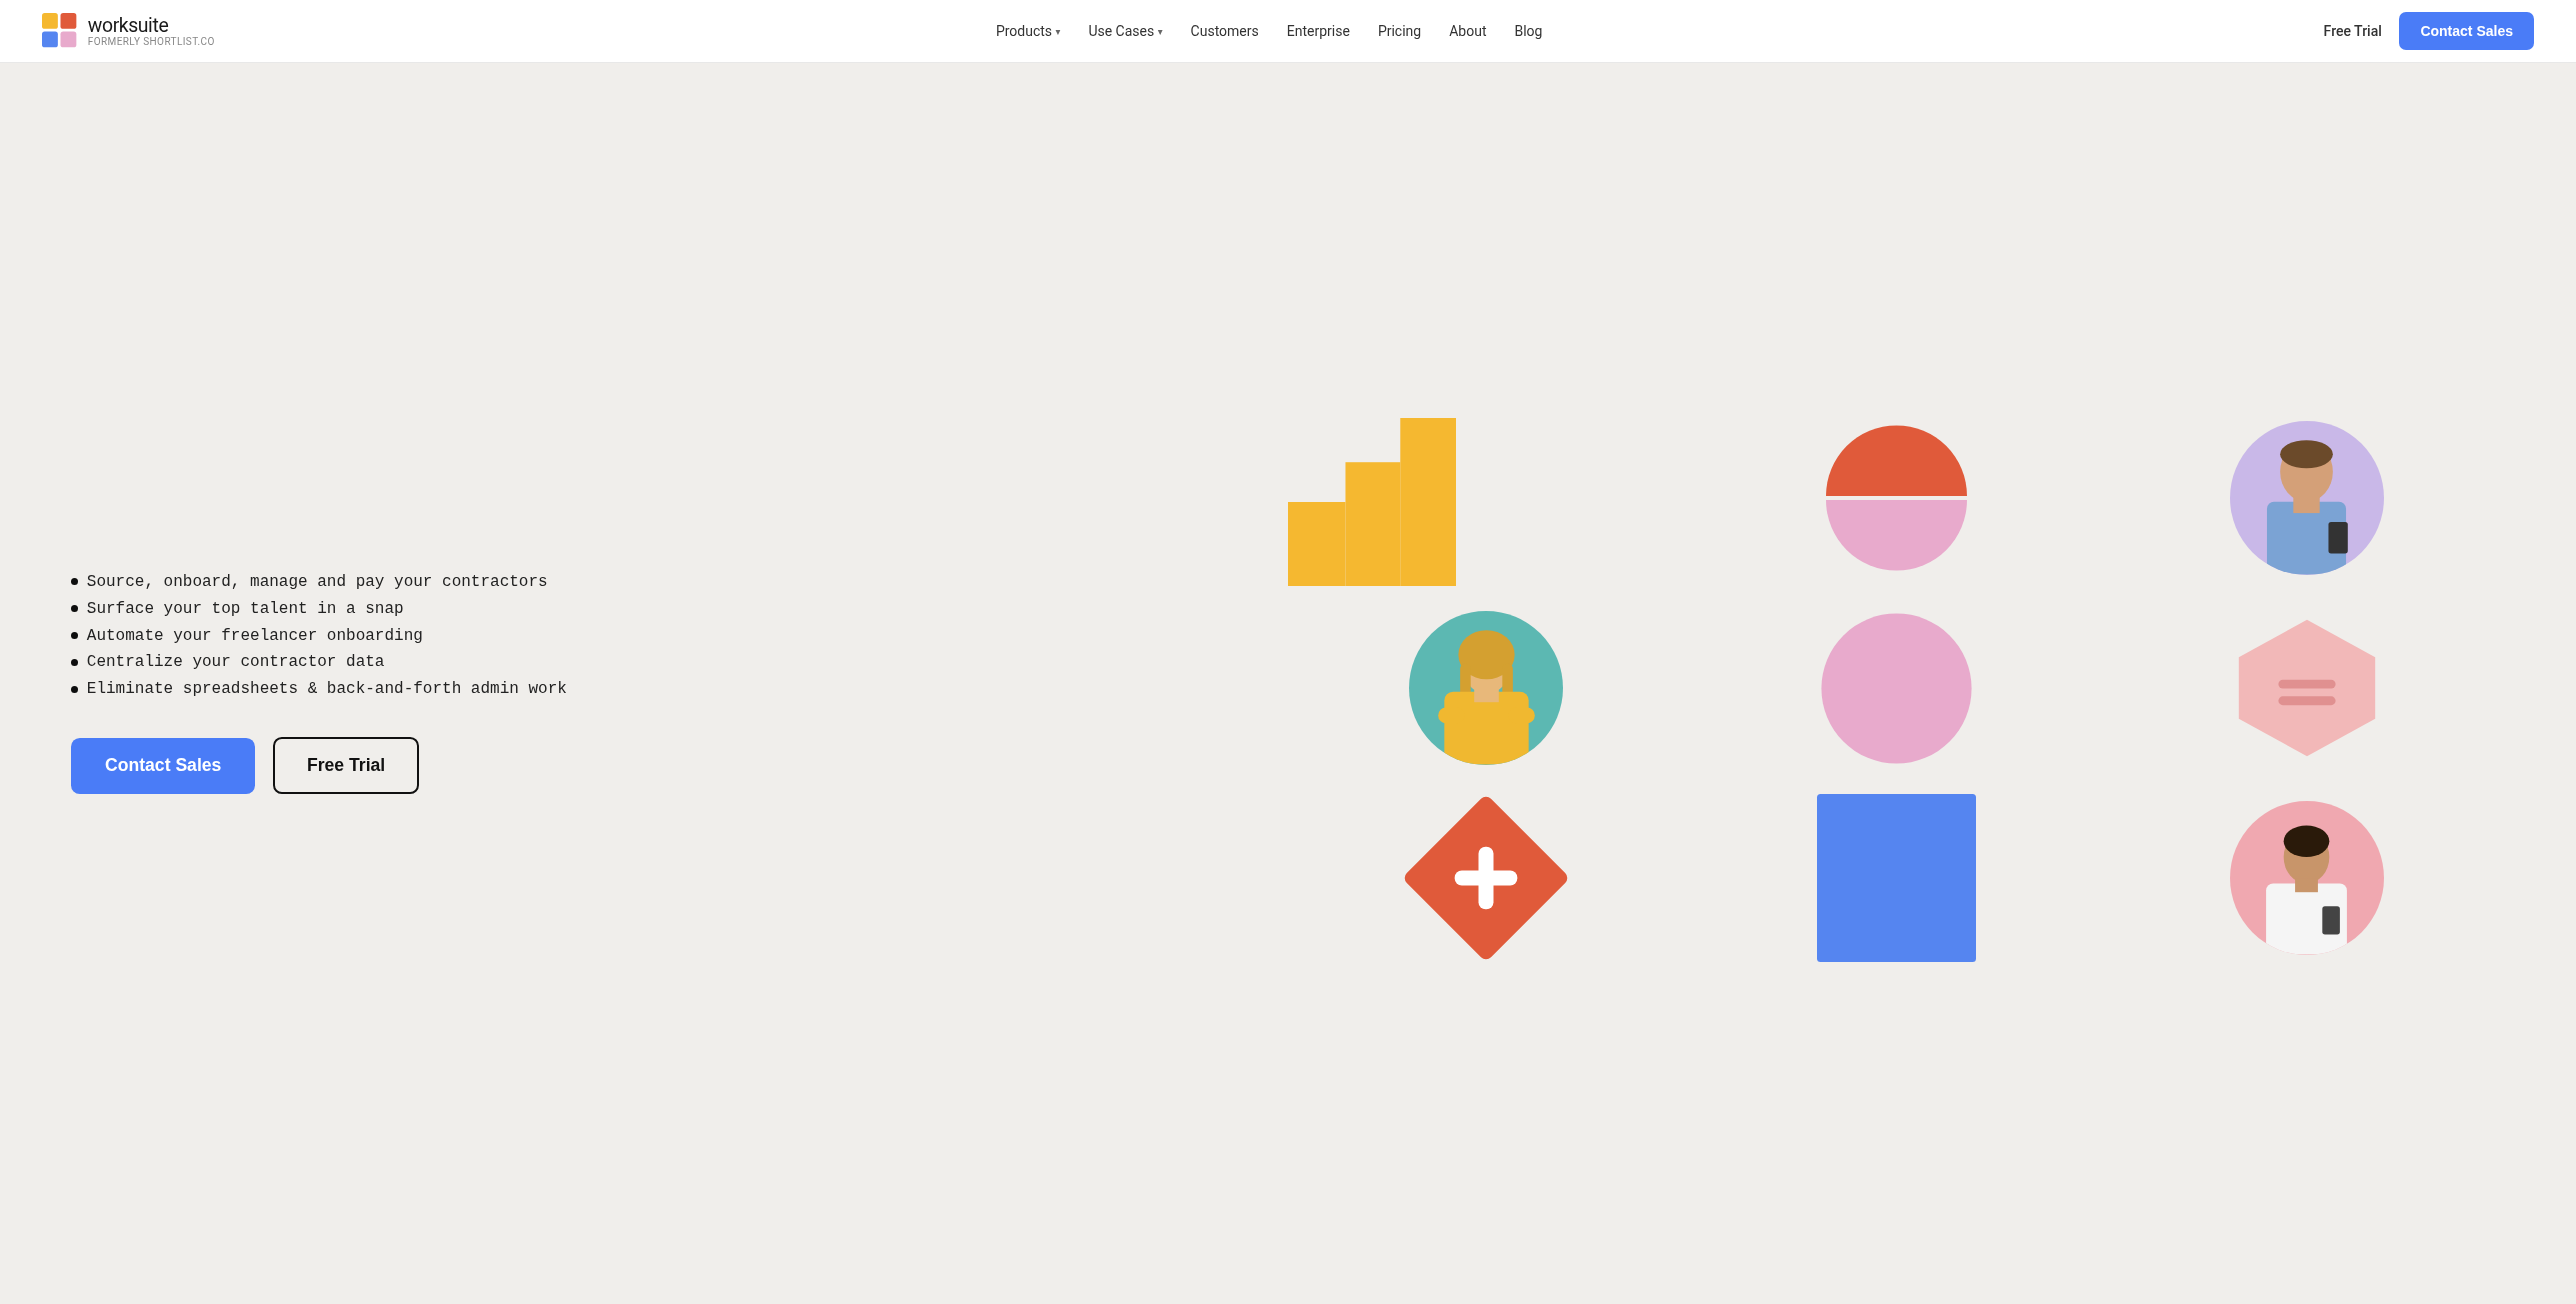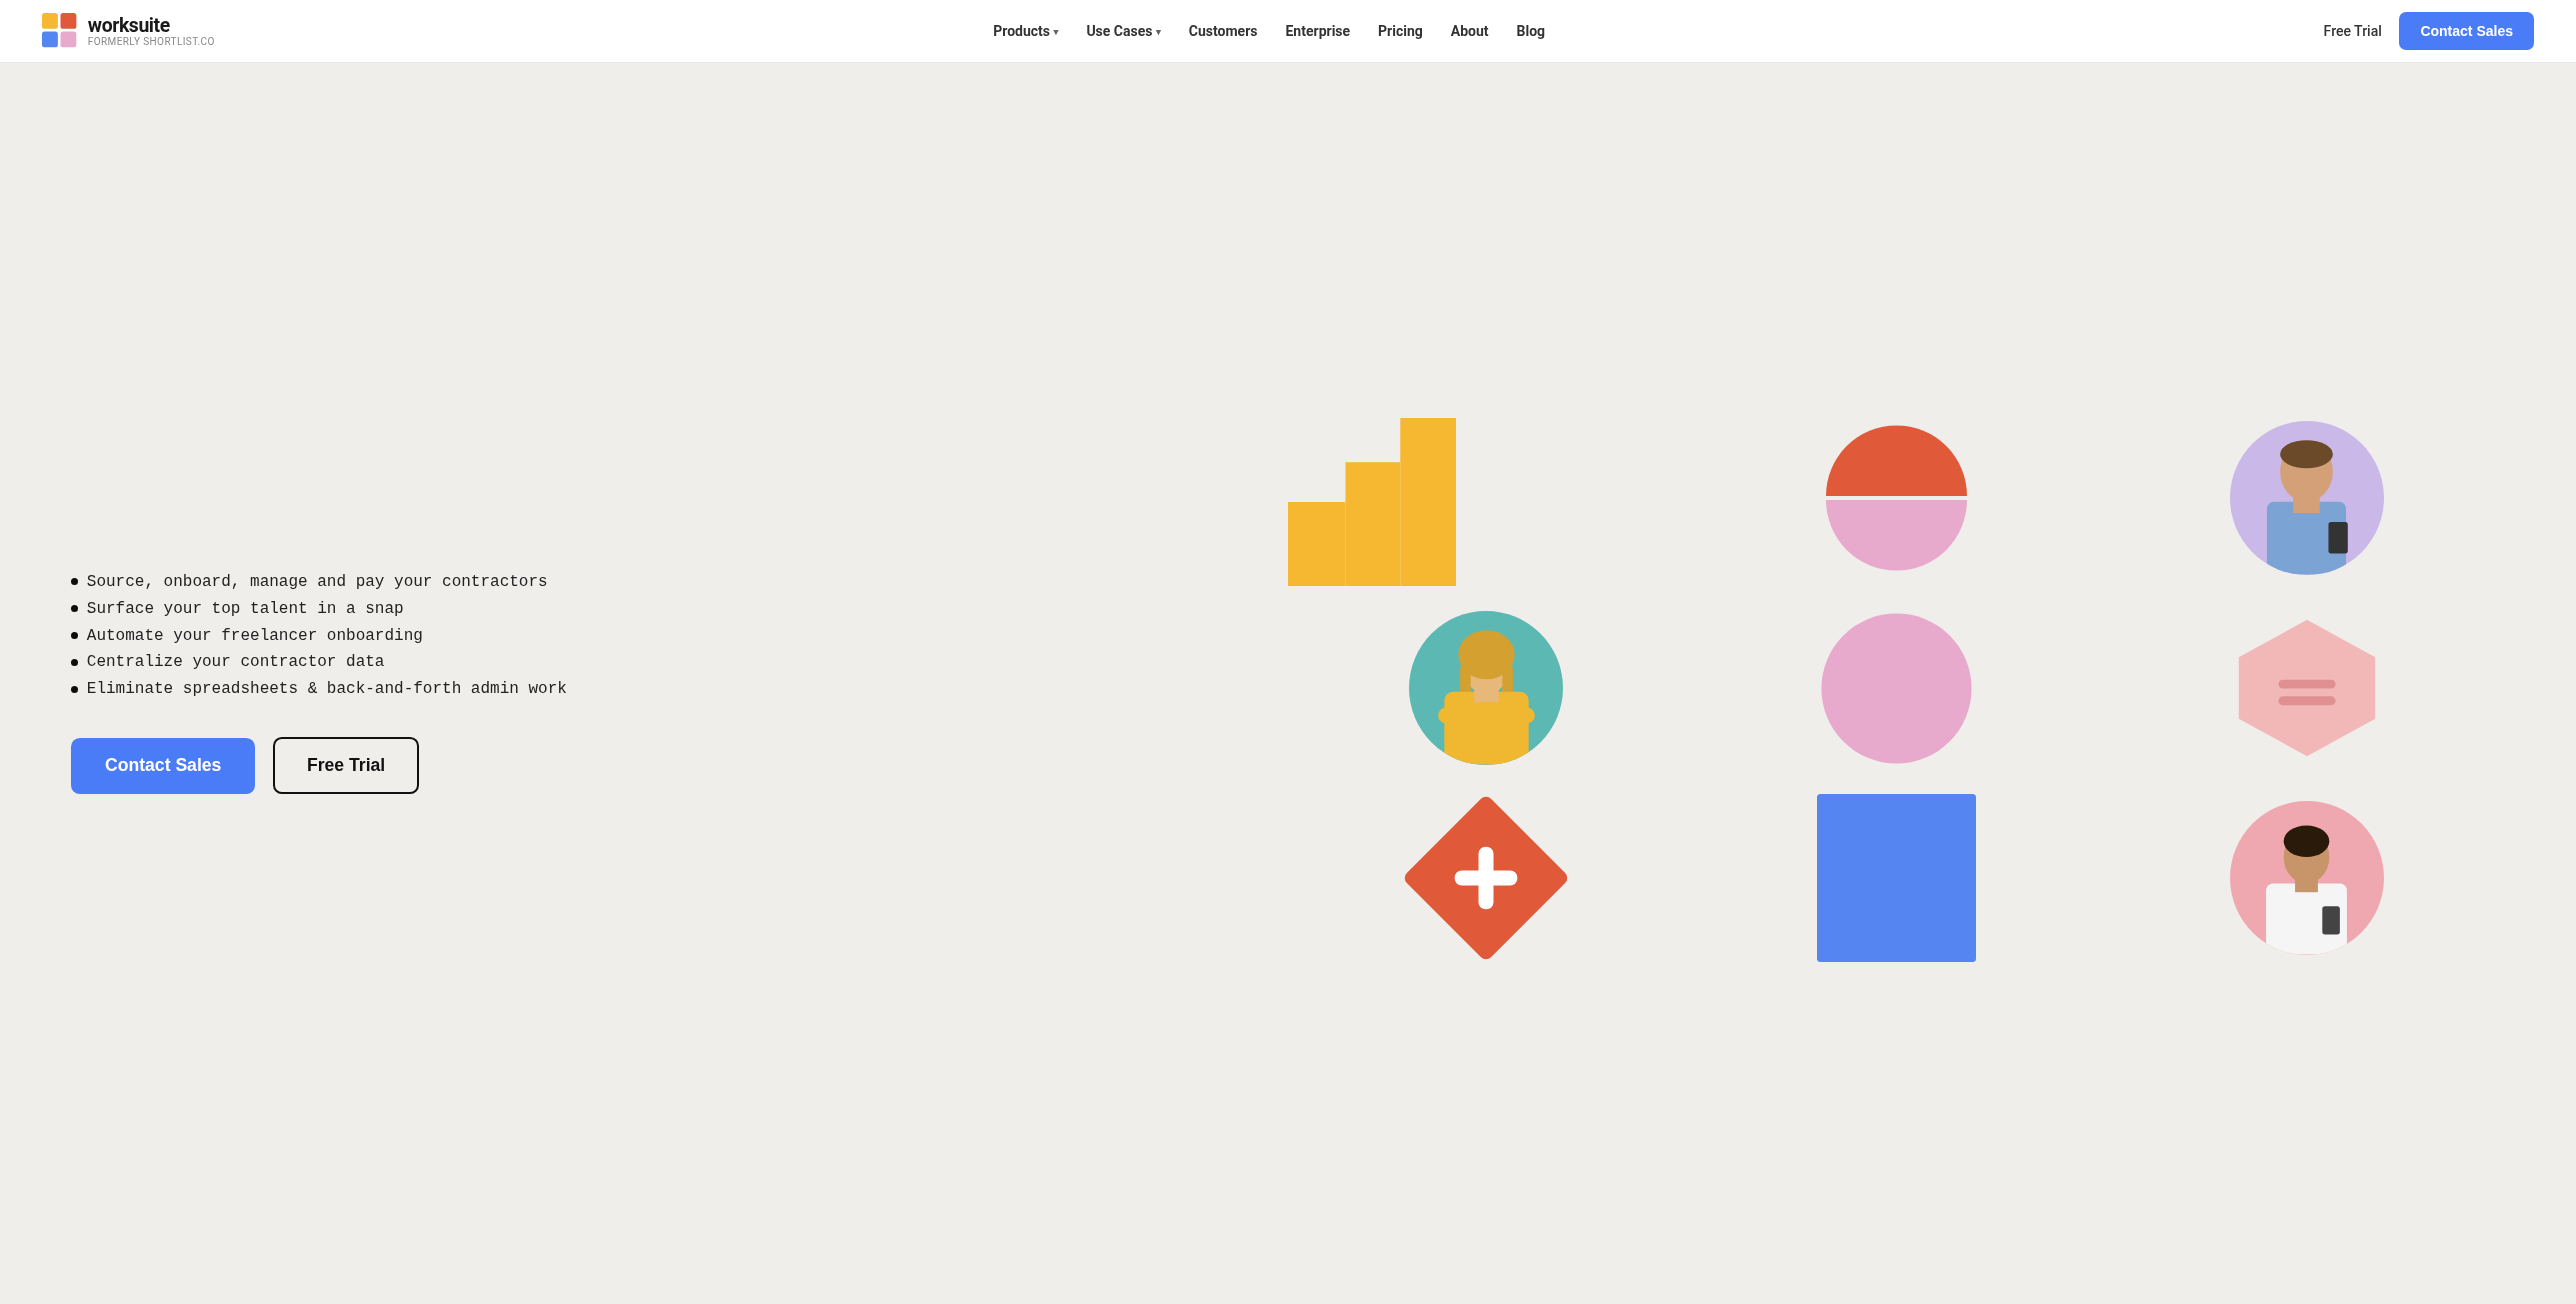--- a/index.html
+++ b/index.html
@@ -27,42 +27,42 @@
     .logo-icon {
       width: 37px;
       height: 37px;
     }
     .logo-text {
       display: flex;
       flex-direction: column;
     }
     .logo-main {
       font-size: 19.4px;
-      font-weight: 700;
+      font-weight: 400;
       color: #1a1a1a;
       letter-spacing: -0.4px;
       line-height: 1.1;
     }
     .logo-sub {
       font-size: 10px;
       color: #888;
       letter-spacing: 0.4px;
       text-transform: uppercase;
     }
     .nav-links {
       display: flex;
       align-items: center;
       gap: 28px;
       list-style: none;
     }
     .nav-links a {
       text-decoration: none;
       color: #333;
       font-size: 14px;
-      font-weight: 700;
+      font-weight: 400;
       display: flex;
       align-items: center;
       gap: 3.5px;
     }
     .chevron {
       font-size: 9.7px;
       color: #666;
     }
     .nav-actions {
       display: flex;

